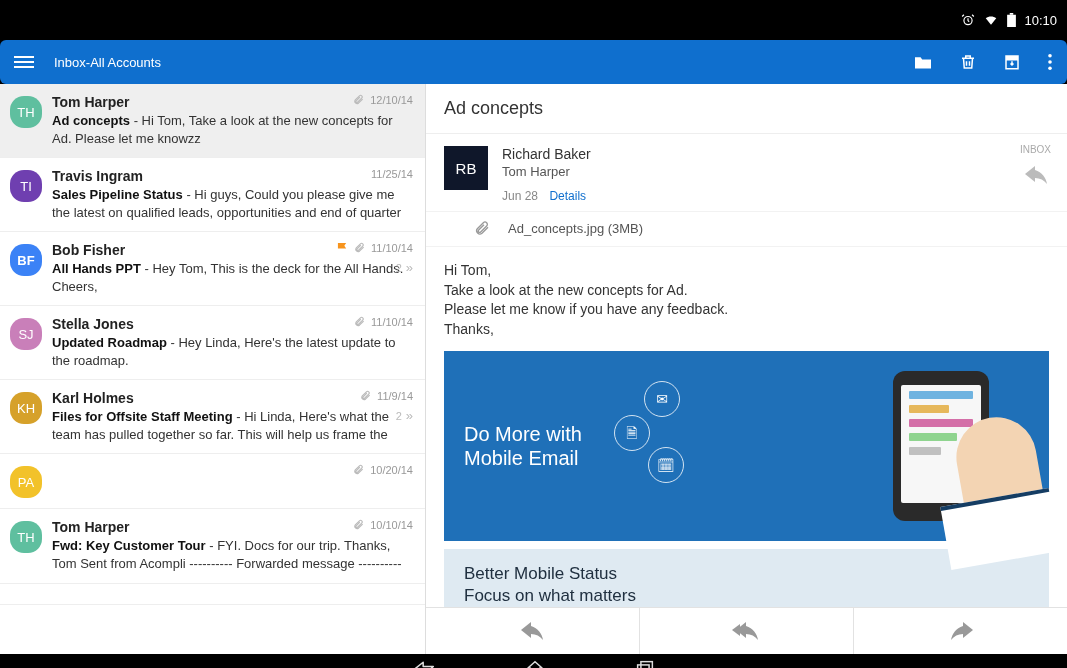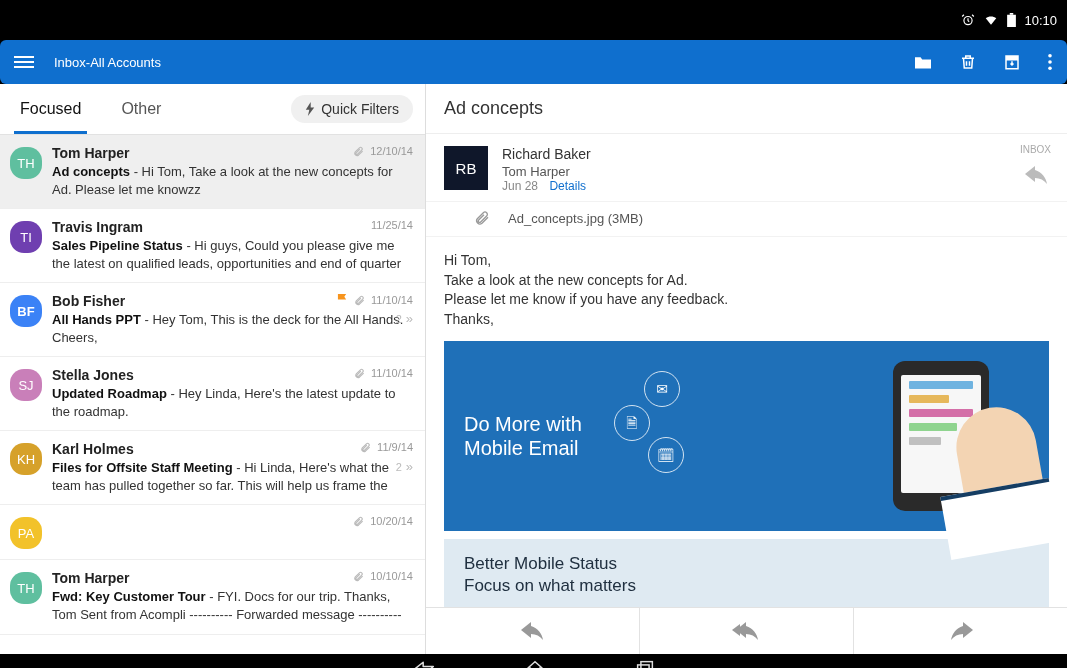--- a/index.html
+++ b/index.html
@@ -22,29 +22,29 @@
   .quickfilters{margin-right:12px;background:#f0f0f0;border-radius:16px;padding:6px 14px;font-size:14px;color:#333;cursor:pointer;display:flex;align-items:center;}
   .quickfilters .bolt{margin-right:6px;}
   .msglist{flex:1;overflow:hidden;}
   .msg{display:flex;padding:10px 12px 10px 10px;border-bottom:1px solid #eee;cursor:pointer;position:relative;}
   .msg.selected{background:#efefef;}
   .avatar{width:32px;height:32px;flex-shrink:0;display:flex;align-items:center;justify-content:center;color:#fff;font-size:13px;font-weight:500;margin-right:10px;margin-top:2px;border-radius:14px;}
   .msgbody{flex:1;min-width:0;}
   .sender{font-size:14px;font-weight:600;color:#222;}
   .subjline{font-size:13px;color:#333;line-height:1.35;margin-top:2px;}
   .subjline .subj{font-weight:700;color:#111;}
-  .meta{position:absolute;top:10px;right:12px;font-size:11px;color:#999;display:flex;align-items:flex-end;gap:6px;}
+  .meta{position:absolute;top:10px;right:12px;font-size:11px;color:#999;display:flex;align-items:flex-start;gap:6px;}
   .submeta{position:absolute;top:28px;right:12px;font-size:11px;color:#bbb;display:flex;align-items:center;gap:4px;}
   .rightpane{flex:1;display:flex;flex-direction:column;background:#fff;overflow:hidden;}
   .readtitle{padding:14px 18px;font-size:18px;color:#333;border-bottom:1px solid #eee;}
   .readheader{display:flex;padding:12px 18px 8px 18px;position:relative;}
   .readavatar{width:44px;height:44px;background:#0f172a;color:#fff;display:flex;align-items:center;justify-content:center;font-size:15px;margin-right:14px;}
   .readmeta .line1{font-size:14px;color:#333;text-align:center;}
   .readmeta .line2{font-size:13px;color:#555;margin-top:2px;}
-  .readmeta .line3{font-size:12px;color:#888;margin-top:0;}
+  .readmeta .line3{font-size:12px;color:#888;margin-top:10px;}
   .readmeta .details{color:#0f6fce;margin-left:8px;cursor:pointer;}
   .inbox-badge{position:absolute;top:10px;right:16px;font-size:10px;color:#aaa;}
   .reply-ico{position:absolute;top:32px;right:18px;color:#bbb;cursor:pointer;}
   .attachrow{padding:8px 18px 10px 48px;font-size:13px;color:#555;display:flex;align-items:center;border-top:1px solid #f2f2f2;border-bottom:1px solid #f2f2f2;}
   .attachrow .clip{margin-right:18px;color:#999;}
   .mailbody{padding:14px 18px;font-size:14px;color:#333;line-height:1.4;flex:1;overflow:hidden;}
   .promo{margin-top:12px;background:#1f70b8;color:#fff;padding:20px;display:flex;align-items:center;justify-content:space-between;height:150px;position:relative;}
   .promo-text{font-size:20px;font-weight:300;line-height:1.2;}
   .promo2{margin-top:8px;background:#dfeaf2;color:#203040;padding:14px 20px;font-size:17px;font-weight:500;line-height:1.3;}
   .phone{width:96px;height:150px;background:#2a2a2a;border-radius:12px;position:relative;margin-right:40px;}
@@ -117,33 +117,20 @@
             <circle cx="3" cy="10" r="2"></circle>
             <circle cx="3" cy="17" r="2"></circle>
           </svg>
       </span>
     </div>
   </div>
 
   <div class="content">
 
     <div class="leftpane">
-      <div class="tabbar">
-        <div class="tab active">Focused</div>
-        <div class="tab">Other</div>
-        <div class="tab-spacer"></div>
-        <div class="quickfilters">
-          <span class="bolt">
-            <svg width="10" height="14" viewBox="0 0 12 20" fill="#555">
-                <path d="M7 0L0 11h5l-2 9 9-12H7z"></path>
-              </svg>
-          </span>
-          <span>Quick Filters</span>
-        </div>
-      </div>
       <div class="msglist" id="msglist">
           <div class="msg selected">
             <div class="avatar" style="background: rgb(95, 191, 159);">TH</div>
             <div class="msgbody">
               <div class="sender">Tom Harper</div>
               <div class="subjline"><span class="subj">Ad concepts</span><span> - Hi Tom, Take a look at the new concepts for Ad. Please let me knowzz</span></div>
             </div>
             <div class="meta">
               <span>
                 <svg width="11" height="11" viewBox="0 0 24 24" fill="none" stroke="#bbb" stroke-width="2.5">

